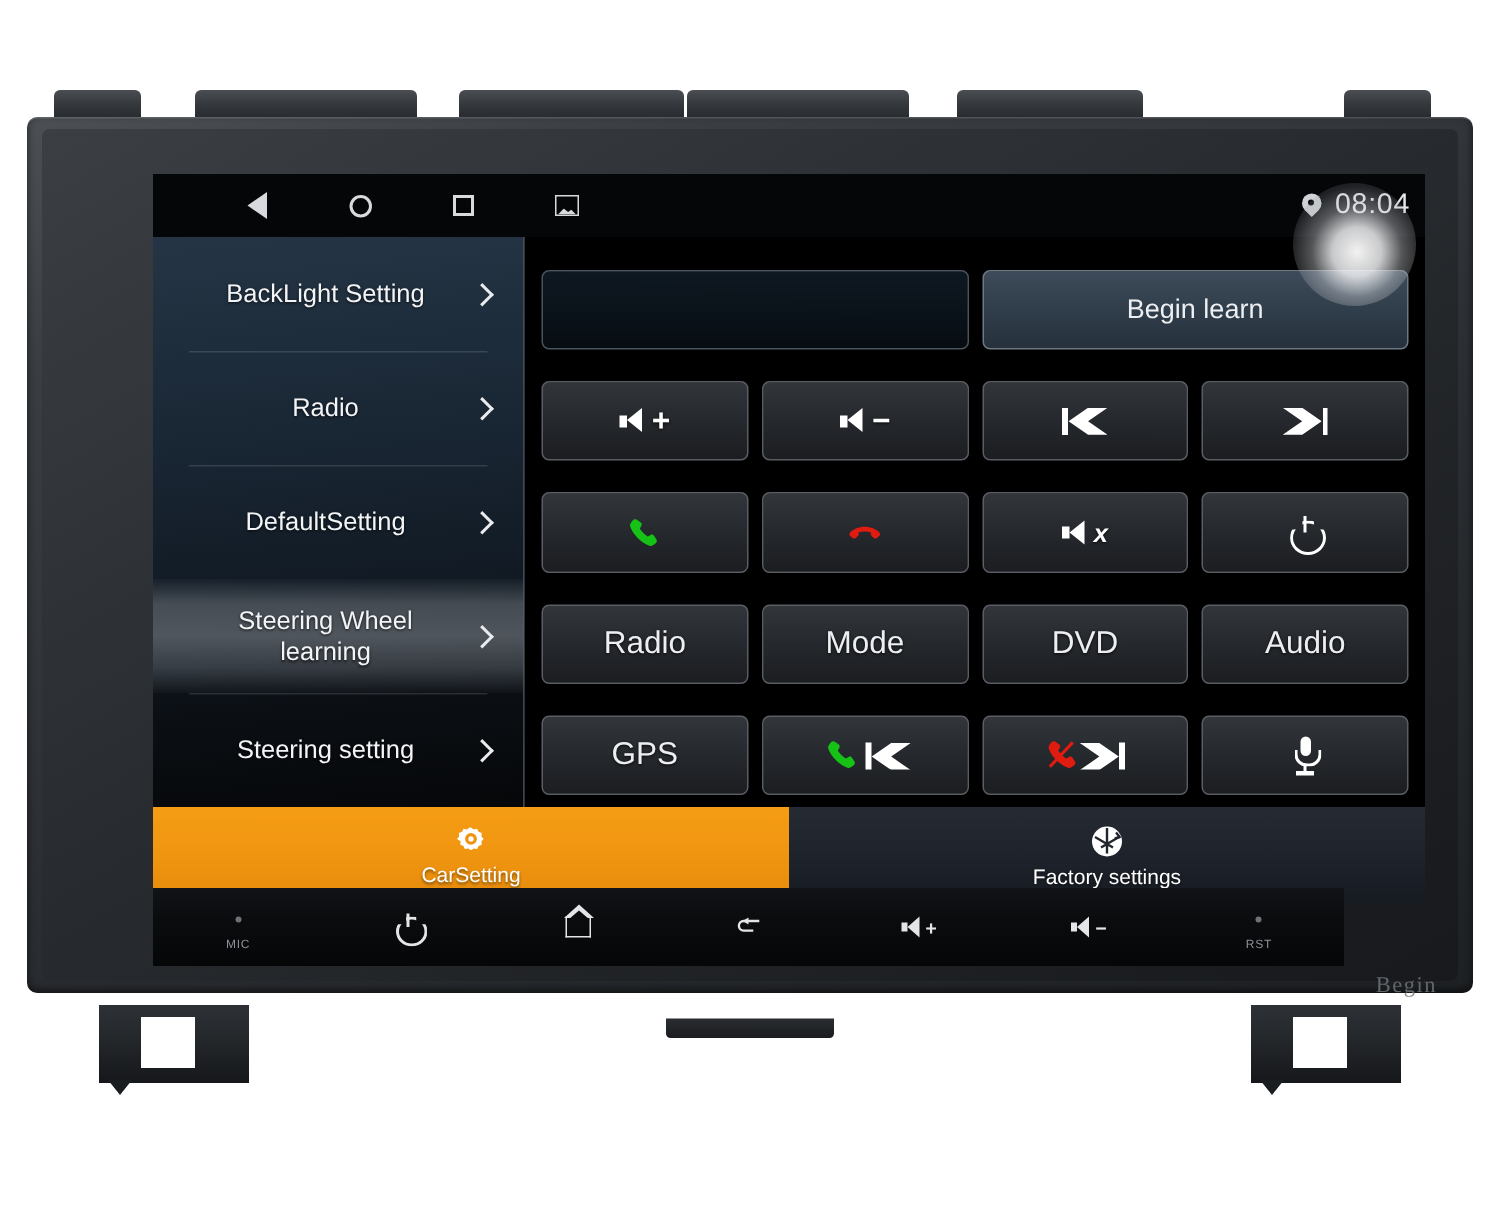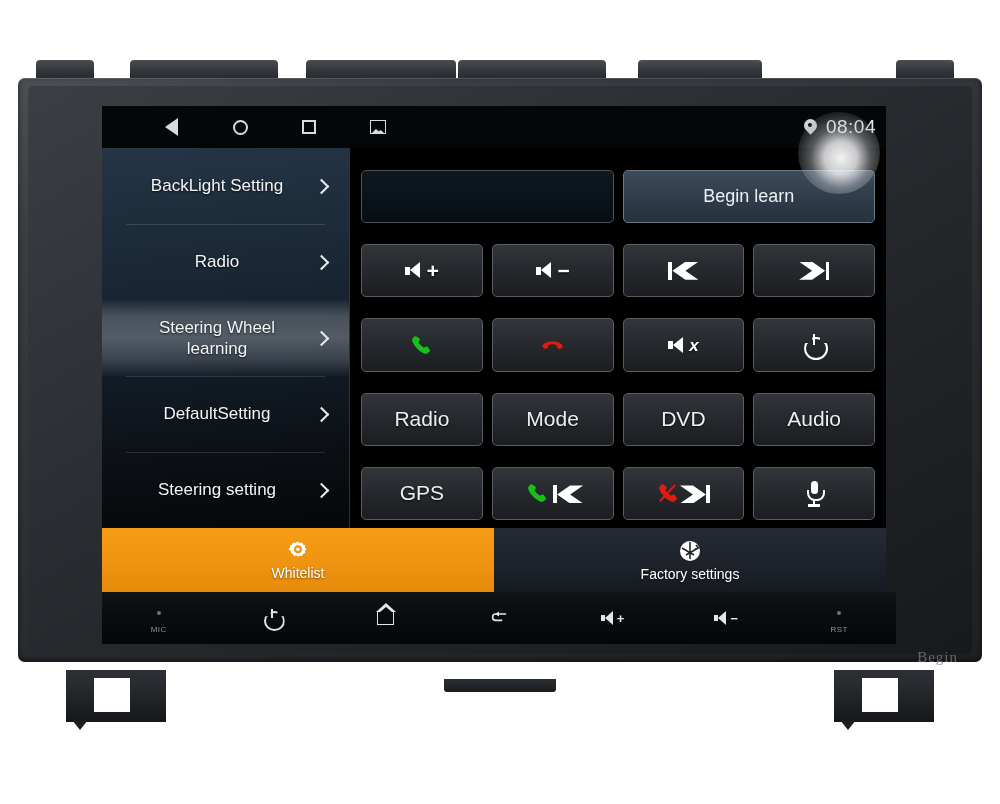--- a/index.html
+++ b/index.html
@@ -39,22 +39,22 @@
   #bezel-inner {
     position: absolute;
     left: 10px; top: 8px; right: 10px; bottom: 8px;
     background: linear-gradient(150deg,#3b3f44 0%,#2a2d31 40%,#17191c 100%);
     border-radius: 5px;
   }
 
   
   #screen {
     position: absolute;
-    left: 84px; top: 46px;
-    width: 784px; height: 486px;
+    left: 84px; top: 56px;
+    width: 848px; height: 486px;
     background: #a3a3a3;
     overflow: hidden;
   }
 
   
   #statusbar {
     position: relative;
     height: 42px;
     background: #050608;
     display: flex;
@@ -387,26 +387,26 @@
 
       <div id="sidebar">
         <div class="side-item">
           <span class="side-label">BackLight Setting</span>
           <span class="chev"></span>
         </div>
         <div class="side-item">
           <span class="side-label">Radio</span>
           <span class="chev"></span>
         </div>
+        <div class="side-item">
+          <span class="side-label">DefaultSetting</span>
+          <span class="chev"></span>
+        </div>
         <div class="side-item selected">
           <span class="side-label">Steering Wheel learning</span>
-          <span class="chev"></span>
-        </div>
-        <div class="side-item">
-          <span class="side-label">DefaultSetting</span>
           <span class="chev"></span>
         </div>
         <div class="side-item">
           <span class="side-label">Steering setting</span>
           <span class="chev"></span>
         </div>
       </div>
 
       <div id="panel">
 
@@ -505,21 +505,21 @@
 
     <div id="tabs">
       <div class="tab active">
         <span class="gear-ic">
           <svg viewBox="0 0 24 24" width="22" height="22">
             <path fill="#ffffff" d="M12 1.8l2 1.4 2.4-.5 1.1 2.2 2.3 1-.2 2.4 1.6 1.8-1.6 1.8.2 2.4-2.3 1-1.1 2.2-2.4-.5-2 1.4-2-1.4-2.4.5-1.1-2.2-2.3-1 .2-2.4L1.8 10.1l1.6-1.8-.2-2.4 2.3-1L6.6 2.7l2.4.5 2-1.4z"></path>
             <circle cx="12" cy="10.1" r="4.3" fill="#f09311"></circle>
             <circle cx="12" cy="10.1" r="1.9" fill="#ffffff"></circle>
           </svg>
         </span>
-        <span class="tab-label">Whitelist</span>
+        <span class="tab-label">CarSetting</span>
       </div>
       <div class="tab inactive">
         <span class="factory-ic">
           <svg viewBox="0 0 24 24" width="24" height="24">
             <circle cx="12" cy="12" r="10" fill="#ffffff"></circle>
             <path d="M4 9 L16 16 M20 9 L8 16 M12 3 L12 20" stroke="#22252c" stroke-width="1.6" fill="none"></path>
             <path d="M18 6 L20.5 9 L17.2 10" stroke="#22252c" stroke-width="1.6" fill="none" stroke-linejoin="round"></path>
           </svg>
         </span>
         <span class="tab-label">Factory settings</span>

